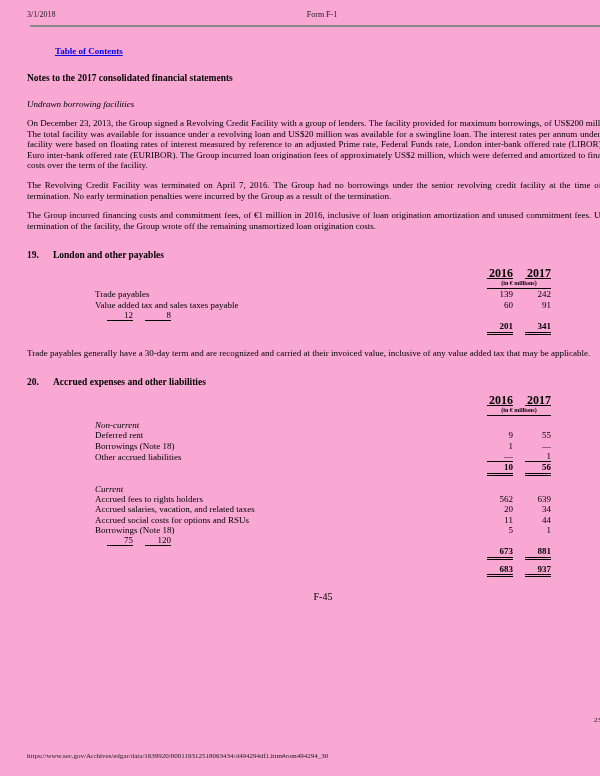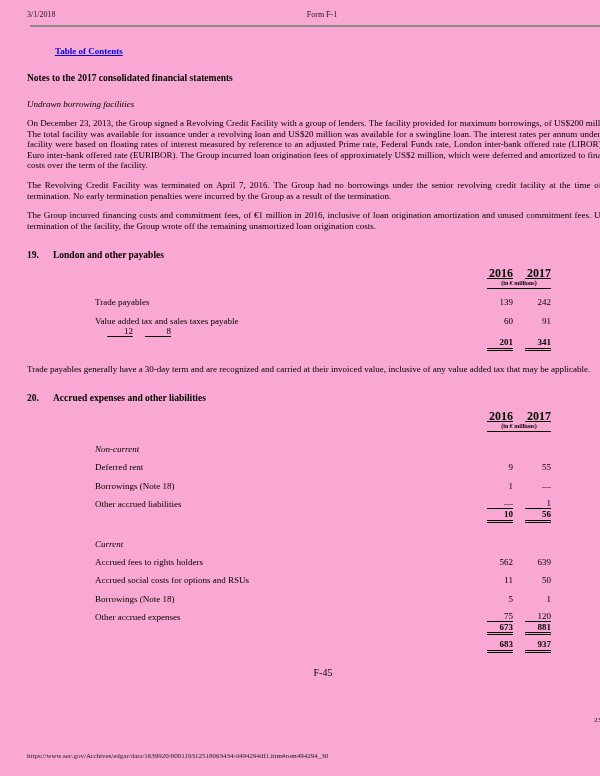--- a/index.html
+++ b/index.html
@@ -20,21 +20,21 @@
   .sub-italic { font-style:italic; font-size:9px; margin-top:16px; }
 
   p.body { font-size:9px; line-height:10.6px; text-align:justify; margin:9px 5px 0 0; }
 
   .section-heading { display:flex; font-weight:bold; font-size:9.5px; margin-top:19px; }
   .sec-num { width:26px; flex-shrink:0; }
 
   
   .fin-table { margin:9px 68px 0 68px; font-size:9px; }
   .trow { display:flex; align-items:flex-end; line-height:10.3px; }
-  .tlabel { flex:1;margin-top:8px; }
+  .tlabel { flex:1; }
   .tnum { width:26px; margin-left:12px; text-align:right; flex-shrink:0; }
   .yr { font-weight:bold; font-size:12px; border-bottom:1px solid #000; line-height:9px; }
   .units-row { justify-content:flex-end; }
   .units { width:64px; text-align:center; font-size:6px; font-weight:bold; border-bottom:1px solid #000; line-height:8px; padding-bottom:1px; }
   .u .tnum { border-bottom:1px solid #000; }
   .total .tnum { font-weight:bold; border-bottom:3px double #000; }
   .sec-row { font-style:italic; }
   .gap4 { height:4px; } .gap8 { height:8px; }
 
   .pg-num { text-align:center; font-size:10px; margin-top:14px; }
@@ -145,31 +145,35 @@
       <div class="gap8"></div>
       <div class="trow sec-row">
         <div class="tlabel">Current</div>
       </div>
       <div class="trow">
         <div class="tlabel">Accrued fees to rights holders</div>
         <div class="tnum">562</div>
         <div class="tnum">639</div>
       </div>
       <div class="trow">
+        <div class="tlabel">Accrued salaries, vacation, and related taxes</div>
+        <div class="tnum">20</div>
+        <div class="tnum">34</div>
+      </div>
+      <div class="trow">
         <div class="tlabel">Accrued social costs for options and RSUs</div>
         <div class="tnum">11</div>
-        <div class="tnum">50</div>
+        <div class="tnum">44</div>
       </div>
       <div class="trow">
         <div class="tlabel">Borrowings (Note 18)</div>
         <div class="tnum">5</div>
         <div class="tnum">1</div>
       </div>
       <div class="trow u">
-        <div class="tlabel">Other accrued expenses</div>
         <div class="tnum">75</div>
         <div class="tnum">120</div>
       </div>
       <div class="trow total">
         <div class="tlabel"></div>
         <div class="tnum">673</div>
         <div class="tnum">881</div>
       </div>
       <div class="gap4"></div>
       <div class="trow total">

